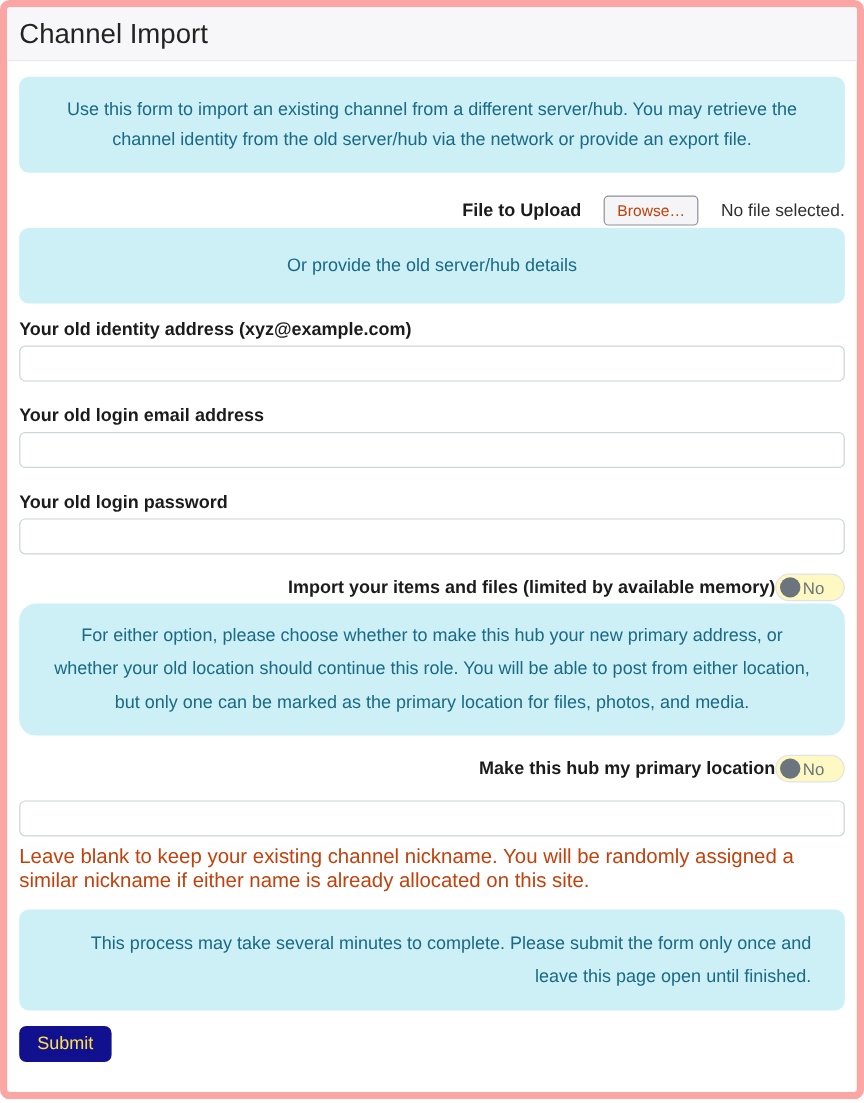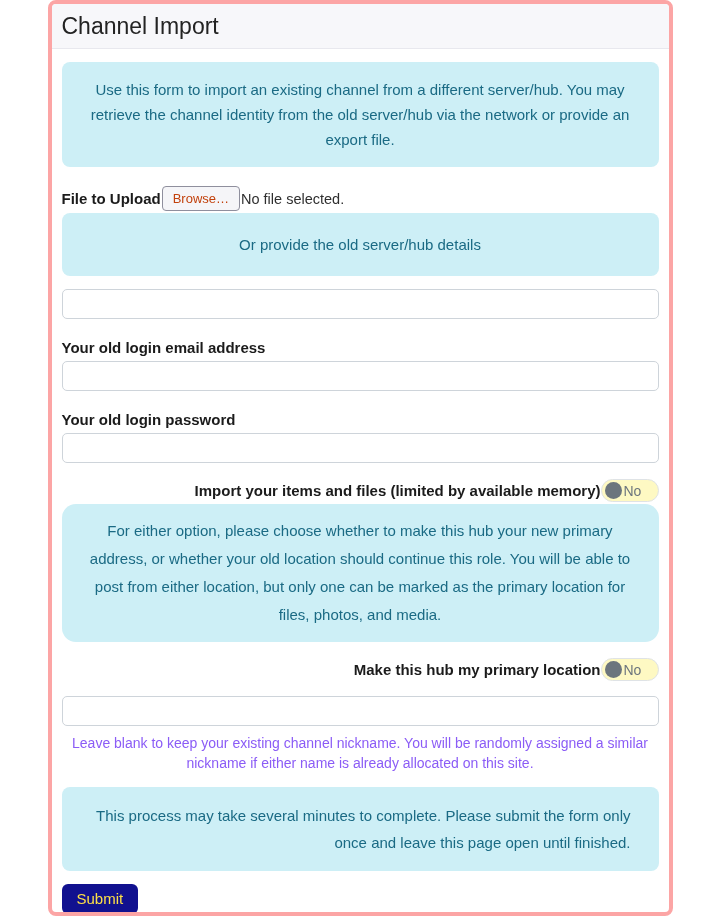--- a/index.html
+++ b/index.html
@@ -1,38 +1,38 @@
 <!DOCTYPE html>
 <html><head>
 <meta charset="utf-8">
 <style>
   * { margin:0; padding:0; box-sizing:border-box; }
   html,body { background:#ffffff; font-family:"Liberation Sans", sans-serif; }
   .page {
-    width:625px; height:916px; margin:0 auto;
-    border:4px solid #fca5a5; border-radius:8px;
+    width:720px; height:916px; margin:0 auto;
+    border:6px solid #fca5a5; border-radius:8px;
     background:#ffffff; overflow:hidden;
   }
   .header {
     background:#f7f7fa; padding:9px 10px 9px;
     border-bottom:1px solid #e8e8ee;
   }
   .page-title { font-size:23px; font-weight:400; color:#232323; line-height:26px; }
   .content { padding:13px 10px 6px; }
 
   .info-box {
     background:#cdeff6; color:#1a6a84; border-radius:8px;
     text-align:center; font-size:15px; line-height:25px; padding:15px 28px;
   }
   .box-intro { margin-bottom:19px; }
   .box-divider { padding:19px 20px; margin-bottom:13px; }
   .box-primary { margin-top:2px; line-height:28px; padding:13px 28px;border-radius:14px; }
   .box-process { margin-top:14px; line-height:27px;text-align:right; }
 
-  .file-row { display:flex; align-items:center; gap:1px; margin-bottom:2px; }
+  .file-row { display:flex; align-items:center; gap:19px; margin-bottom:2px;justify-content:flex-end; }
   .bold-label { font-weight:700; font-size:15px; color:#1b1b1b; }
   .browse-btn {
     font-family:"Liberation Sans", sans-serif;
     font-size:13px; color:#c2410c; padding:3px 10px;
     background:#f5f5f8; border:1px solid #8f8f9d; border-radius:4px;
     cursor:pointer; line-height:17px;
   }
   .file-status { font-size:14.5px; color:#2f2f2f; }
 
   .form-group { margin-bottom:20px; }
@@ -46,21 +46,21 @@
 
   .toggle-row { display:flex; justify-content:flex-end; align-items:center; margin-top:16px; }
   .toggle {
     width:58px; height:23px; flex:0 0 auto;
     border:1px solid #dfe3e6; border-radius:12px; background:#fef9c3;
     display:flex; align-items:center; padding-left:3px; gap:2px; cursor:pointer;
   }
   .toggle-knob { width:17px; height:17px; border-radius:50%; background:#6c757d; flex:0 0 auto; }
   .toggle-text { font-size:14px; color:#6c757d; line-height:1; }
 
-  .help-text { font-size:14px; color:#8b5cf6; line-height:20px; margin-top:7px;text-align:center; }
+  .help-text { font-size:17px; color:#c2410c; line-height:20px; margin-top:7px; }
 
   .submit-btn {
     margin-top:13px; display:inline-block;
     background:#11118f; color:#fde047; font-size:15px; line-height:18px;
     padding:6px 15px; border:none; border-radius:6px; cursor:pointer;
     font-family:"Liberation Sans", sans-serif;
   }
 </style>
 </head>
 <body>
@@ -81,20 +81,21 @@
       <span class="bold-label">File to Upload</span>
       <button type="button" class="browse-btn">Browse…</button>
       <span class="file-status">No file selected.</span>
     </div>
 
     <div class="info-box box-divider">
       <span>Or provide the old server/hub details</span>
     </div>
 
     <div class="form-group">
+      <label class="field-label">Your old identity address (xyz@example.com)</label>
       <input type="text" class="text-input" value="" style="">
     </div>
 
     <div class="form-group">
       <label class="field-label">Your old login email address</label>
       <input type="text" class="text-input" value="" style="">
     </div>
 
     <div class="form-group" style="margin-bottom:0;">
       <label class="field-label">Your old login password</label>

